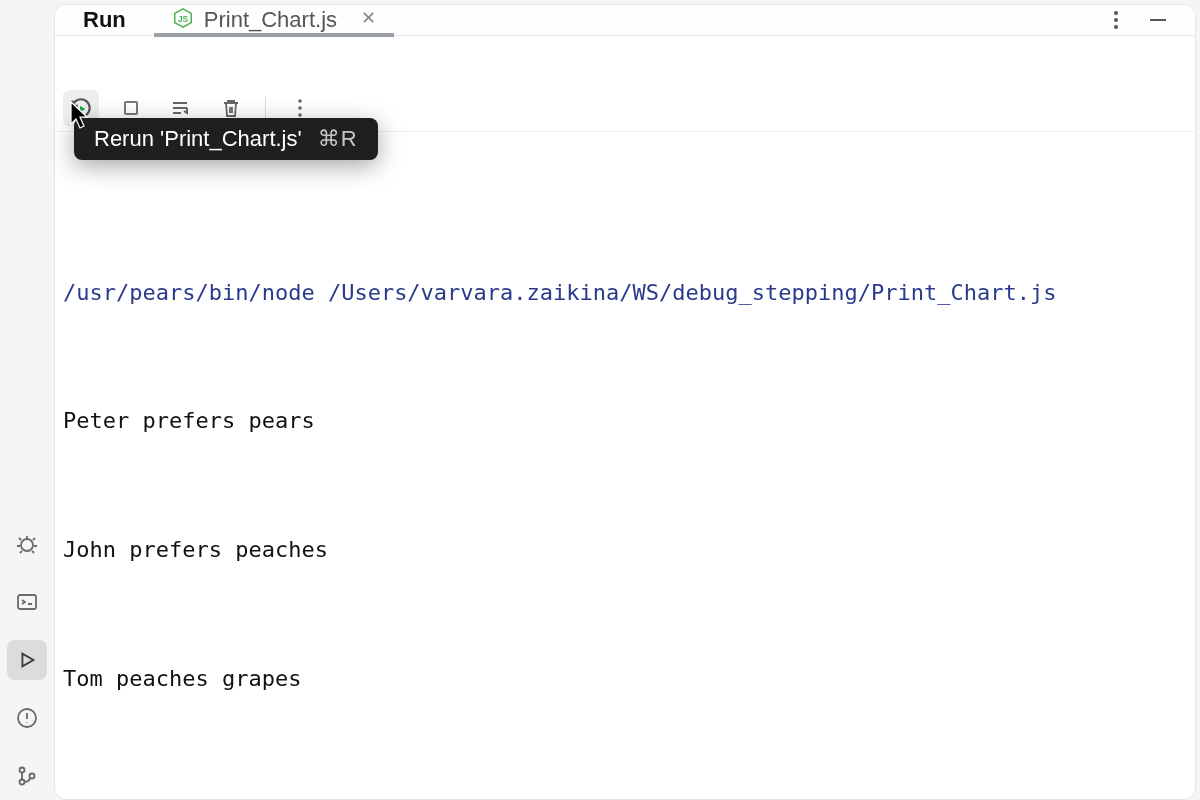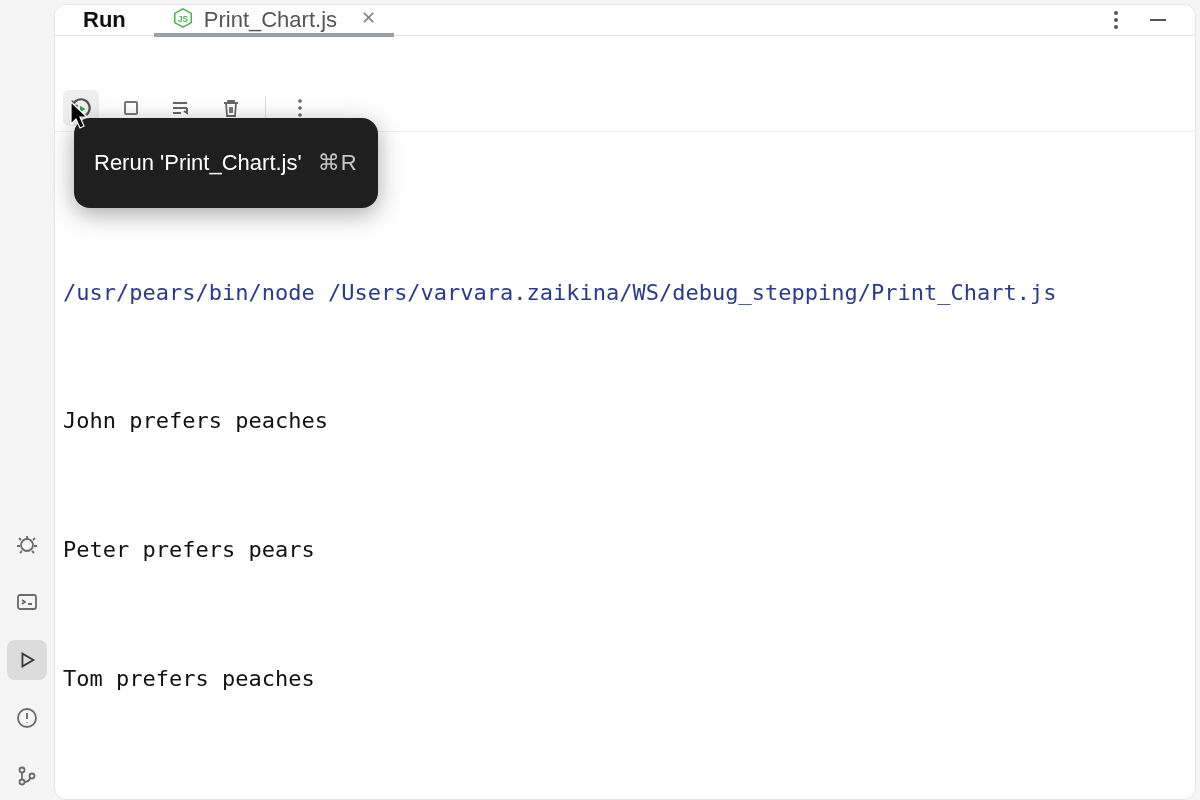--- a/index.html
+++ b/index.html
@@ -124,22 +124,22 @@
     font-weight: 500;
   }
   
   .tooltip {
     position: absolute;
     top: 118px;
     left: 74px;
     background: #1f1f1f;
     color: #fff;
     font-size: 22px;
-    padding: 32px 20px;
-    border-radius: 16px;
+    padding: 8px 20px;
+    border-radius: 8px;
     display: flex;
     align-items: center;
     gap: 16px;
     box-shadow: 0 6px 24px rgba(0,0,0,0.35);
     z-index: 50;
     font-family: -apple-system, BlinkMacSystemFont, "Segoe UI", sans-serif;
   }
   .tooltip .shortcut {
     color: #c6c6c6;
     font-size: 22px;
@@ -254,23 +254,23 @@
         <svg width="6" height="20" viewBox="0 0 6 20" fill="#666">
             <circle cx="3" cy="3" r="1.8"></circle>
             <circle cx="3" cy="10" r="1.8"></circle>
             <circle cx="3" cy="17" r="1.8"></circle>
           </svg>
       </div>
     </div>
 
     <div class="console">
       <div class="cmd">/usr/pears/bin/node /Users/varvara.zaikina/WS/debug_stepping/Print_Chart.js</div>
+      <div>Peter prefers pears</div>
       <div>John prefers peaches</div>
-      <div>Peter prefers pears</div>
-      <div>Tom prefers peaches</div>
+      <div>Tom peaches grapes</div>
       
       
       
       
       
       
     </div>
 
   </div>
 

